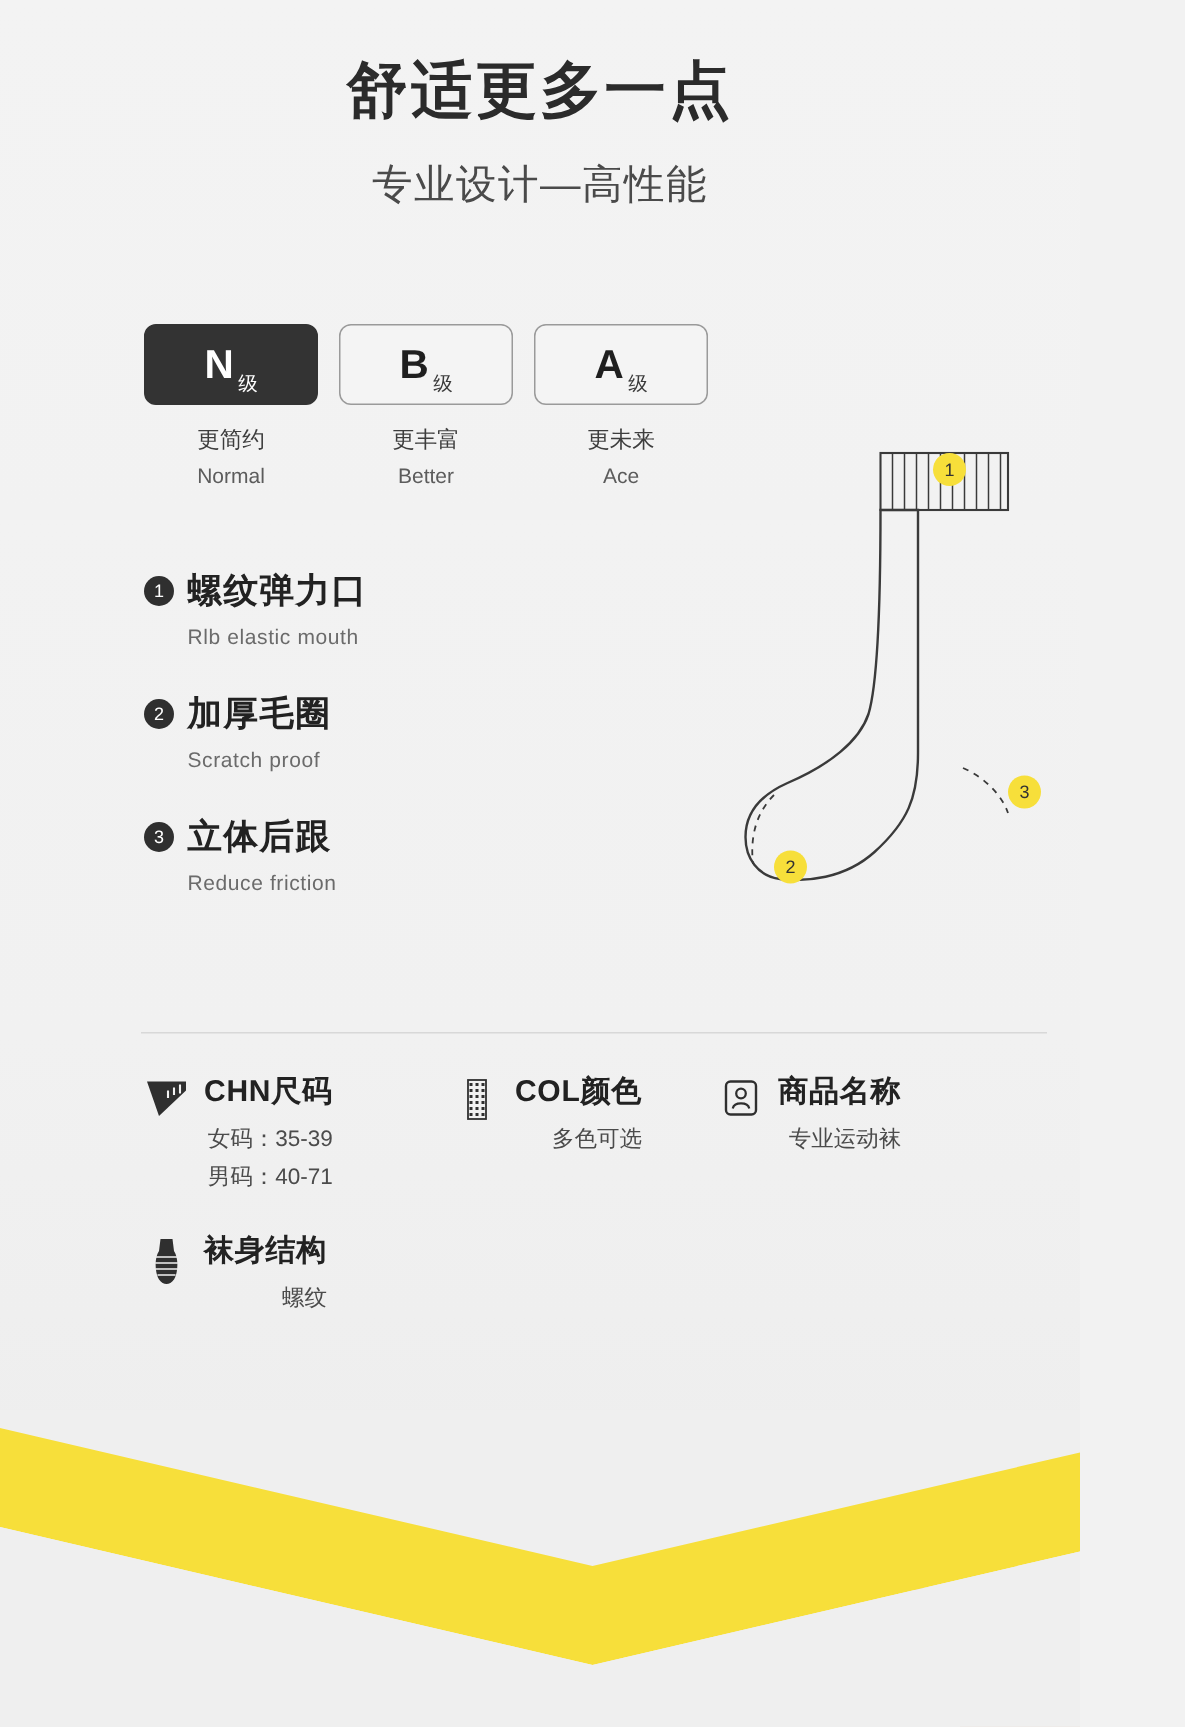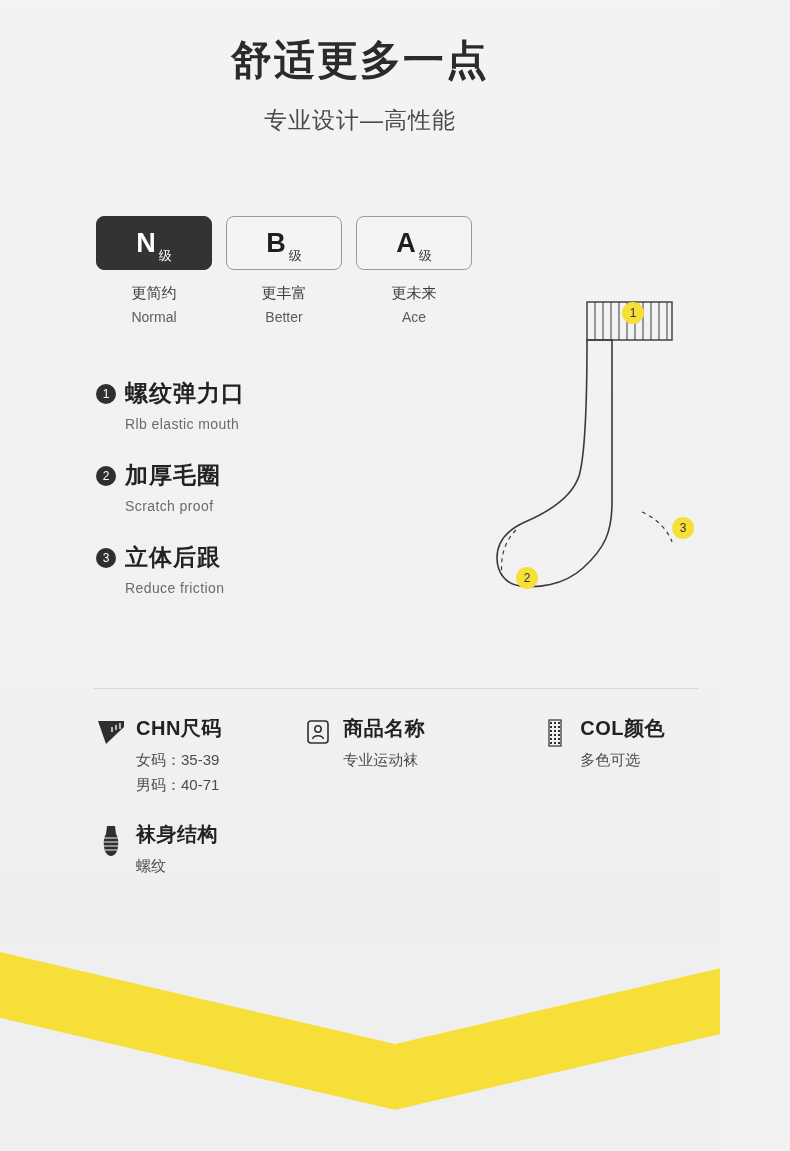--- a/index.html
+++ b/index.html
@@ -30,21 +30,21 @@
   }
   .title {
     font-size: 41px;
     font-weight: bold;
     letter-spacing: 2px;
     color: #2b2b2b;
     margin: 0;
     line-height: 1.2;
   }
   .subtitle {
-    font-size: 23px;
+    font-size: 27px;
     color: #4a4a4a;
     margin-top: 20px;
     letter-spacing: 1px;
   }
 
   
   .grades {
     position: absolute;
     left: 96px;
     top: 216px;
@@ -175,20 +175,21 @@
 
   
   .specs {
     position: absolute;
     left: 94px;
     top: 716px;
     width: 620px;
   }
   .spec-row {
     display: flex;
+    text-align: right;
   }
   .spec {
     display: flex;
     align-items: flex-start;
   }
   .spec-icon {
     width: 34px;
     height: 40px;
     margin-right: 8px;
     flex: none;
@@ -332,34 +333,20 @@
               <line x1="24" y1="5" x2="24" y2="11"></line>
               <line x1="20" y1="7" x2="20" y2="12"></line>
               <line x1="16" y1="9" x2="16" y2="14"></line>
             </g>
           </svg>
         </div>
         <div>
           <div class="spec-title">CHN尺码</div>
           <div class="spec-val">女码：35-39</div>
           <div class="spec-val" style="margin-top:2px">男码：40-71</div>
-        </div>
-      </div>
-
-      <div class="spec w2">
-        <div class="spec-icon">
-          <svg width="26" height="28" viewBox="0 0 26 28">
-            <rect x="3" y="3" width="20" height="22" rx="3" fill="none" stroke="#2f2f2f" stroke-width="1.6"></rect>
-            <circle cx="13" cy="11" r="3.2" fill="none" stroke="#2f2f2f" stroke-width="1.5"></circle>
-            <path d="M7.5,21 C8.5,16.5 17.5,16.5 18.5,21" fill="none" stroke="#2f2f2f" stroke-width="1.5"></path>
-          </svg>
-        </div>
-        <div>
-          <div class="spec-title">商品名称</div>
-          <div class="spec-val">专业运动袜</div>
         </div>
       </div>
 
       <div class="spec w3">
         <div class="spec-icon">
           <svg width="22" height="30" viewBox="0 0 22 30">
             <rect x="5" y="2" width="12" height="26" fill="none" stroke="#2f2f2f" stroke-width="1.2"></rect>
             <g fill="#2f2f2f">
               <rect x="6" y="4" width="2" height="2"></rect>
                 <rect x="10" y="4" width="2" height="2"></rect>
@@ -380,20 +367,34 @@
                 <rect x="10" y="24" width="2" height="2"></rect>
                 <rect x="14" y="24" width="2" height="2"></rect>
             </g>
           </svg>
         </div>
         <div>
           <div class="spec-title">COL颜色</div>
           <div class="spec-val">多色可选</div>
         </div>
       </div>
+
+      <div class="spec w2">
+        <div class="spec-icon">
+          <svg width="26" height="28" viewBox="0 0 26 28">
+            <rect x="3" y="3" width="20" height="22" rx="3" fill="none" stroke="#2f2f2f" stroke-width="1.6"></rect>
+            <circle cx="13" cy="11" r="3.2" fill="none" stroke="#2f2f2f" stroke-width="1.5"></circle>
+            <path d="M7.5,21 C8.5,16.5 17.5,16.5 18.5,21" fill="none" stroke="#2f2f2f" stroke-width="1.5"></path>
+          </svg>
+        </div>
+        <div>
+          <div class="spec-title">商品名称</div>
+          <div class="spec-val">专业运动袜</div>
+        </div>
+      </div>
     </div>
 
     <div class="spec-row row2">
       <div class="spec w1">
         <div class="spec-icon">
           <svg width="22" height="34" viewBox="0 0 22 34">
             <path d="M7,2 L15,2 L16,10 C19,14 19,24 16,29 C13,33 9,33 6,29 C3,24 3,14 6,10 Z" fill="#2f2f2f"></path>
             <g stroke="#f2f2f2" stroke-width="1">
               <line x1="4" y1="14" x2="18" y2="14"></line>
               <line x1="3.5" y1="18" x2="18.5" y2="18"></line>

